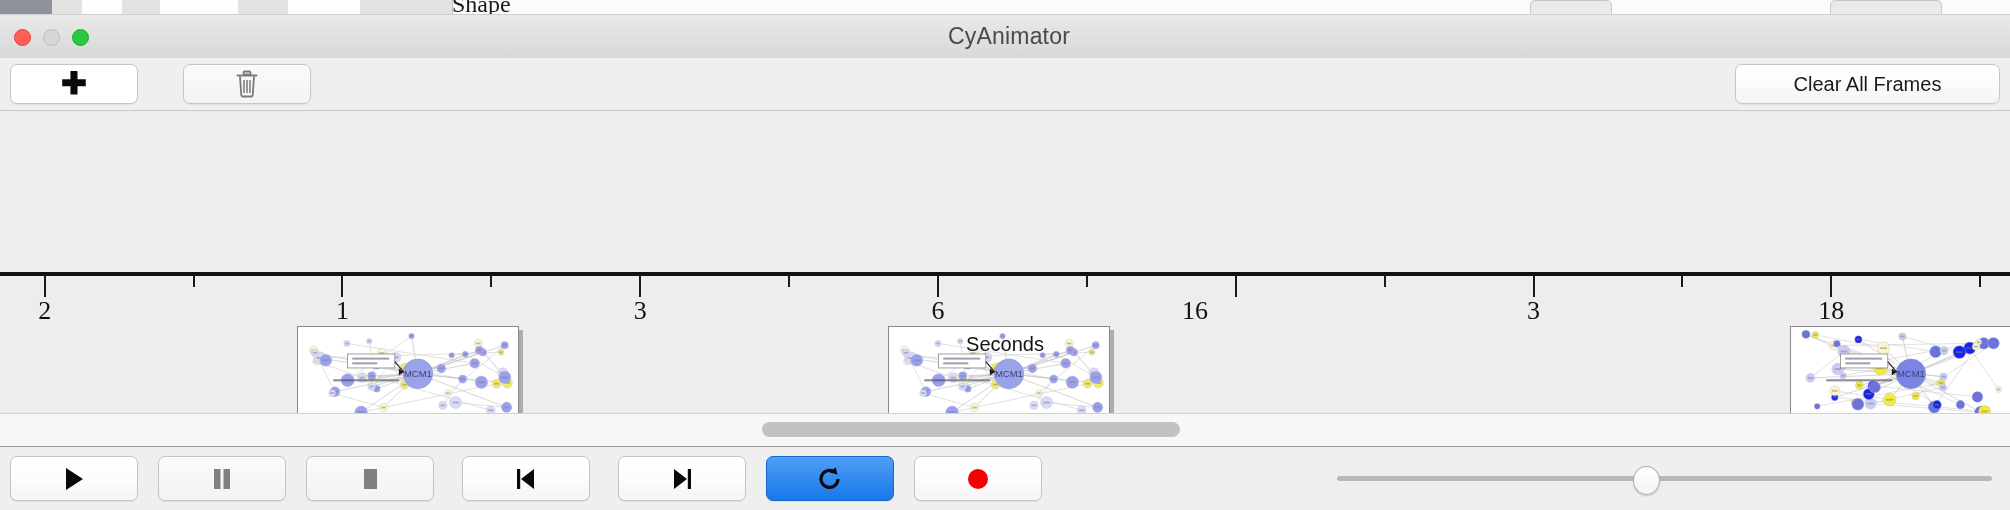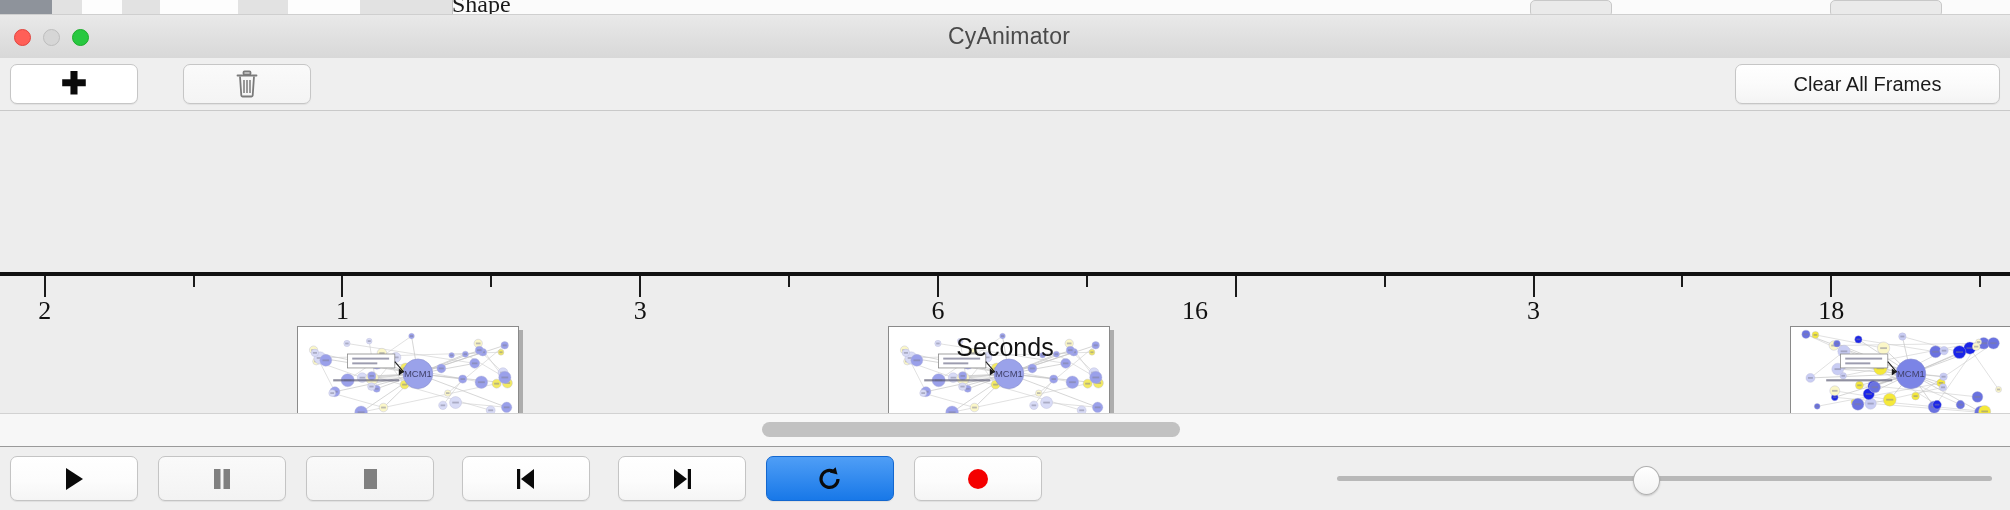--- a/index.html
+++ b/index.html
@@ -77,21 +77,21 @@
   .tick{position:absolute;top:165px;width:2px;background:#1a1a1a;}
   .tick.major{height:21px;}
   .tick.minor{height:11px;}
   .tick-label{
     position:absolute;top:185px;font-size:26px;color:#111;
     font-family:"Liberation Serif", serif;
     transform:translateX(-50%);white-space:nowrap;
   }
   .axis-title{
     position:absolute;top:222px;width:2010px;text-align:center;
-    font-size:25px;color:#111;
+    font-size:20px;color:#111;
   }
 
   
   .scrollzone{
     position:absolute;left:0;top:413px;width:2010px;height:32px;
     background:#f7f7f7;border-top:1px solid #d2d2d2;border-bottom:1px solid #bdbdbd;
   }
   .scroll-thumb{
     position:absolute;left:762px;top:8px;width:418px;height:15px;
     background:#c2c2c2;border-radius:8px;cursor:default;

